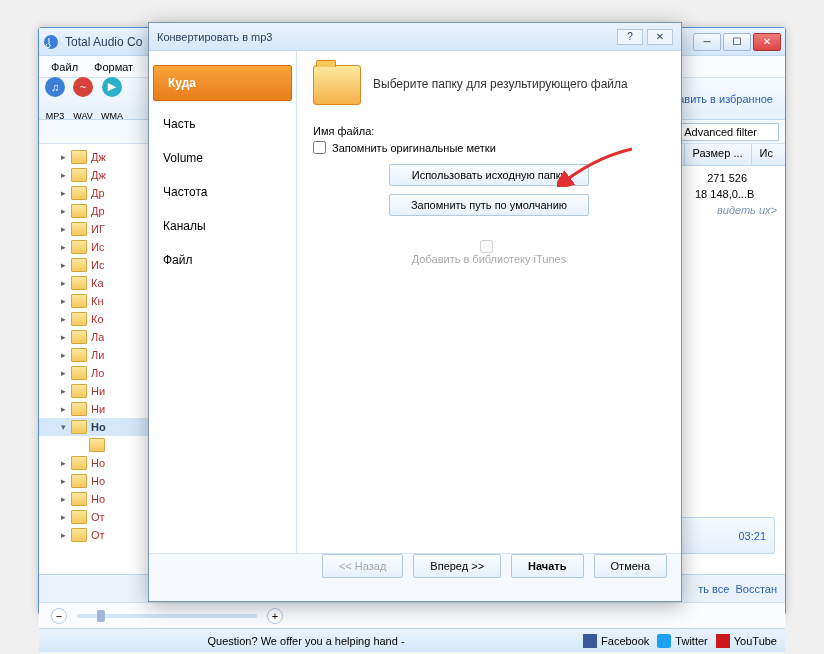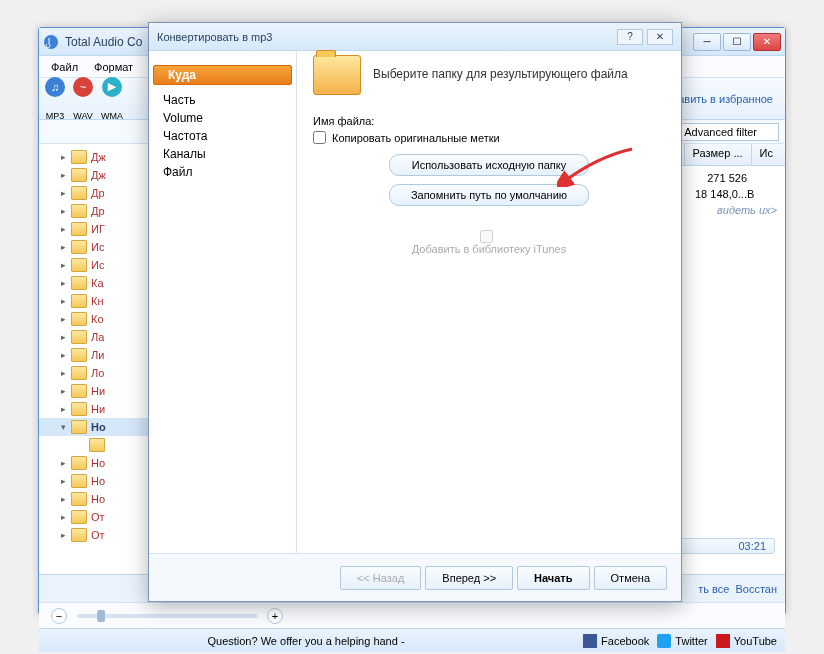--- a/index.html
+++ b/index.html
@@ -47,21 +47,21 @@
 .list-header span { padding: 3px 8px; border-left: 1px solid #c0d8ee; font-size: 11px; }
 .list-rows { padding: 4px 0; }
 .list-row { display: flex; justify-content: flex-end; padding: 2px 8px; }
 .list-row .sz { width: 70px; text-align: right; }
 .list-row .ex { width: 30px; }
 .hint-row { color: #7a95b8; font-style: italic; padding: 2px 8px; text-align: right; }
 
 .footer-bar { height: 28px; background: #eaf3fc; border-top: 1px solid #c0d8ee; display: flex; align-items: center; padding: 0 8px; justify-content: flex-end; gap: 6px; }
 .footer-bar .link { color: #2a5fb0; cursor: pointer; }
 
-.player-bar { position: absolute; right: 10px; bottom: 60px; width: 140px; height: 16px; border: 1px solid #c0d8ee; background: linear-gradient(to bottom,#f5faff,#e6f1fc); border-radius: 3px; display: flex; align-items: center; justify-content: flex-end; padding: 0 8px; color: #2a5fb0; }
+.player-bar { position: absolute; right: 10px; bottom: 60px; width: 140px; height: 37px; border: 1px solid #c0d8ee; background: linear-gradient(to bottom,#f5faff,#e6f1fc); border-radius: 3px; display: flex; align-items: center; justify-content: flex-end; padding: 0 8px; color: #2a5fb0; }
 
 .zoom-bar { height: 26px; display: flex; align-items: center; padding: 0 8px; border-top: 1px solid #d5e3f3; background: #fafcff; }
 .zoom-btn { width: 16px; height: 16px; border: 1px solid #b0c8e0; border-radius: 50%; background: #fff; display: flex; align-items: center; justify-content: center; margin: 0 4px; cursor: pointer; }
 .zoom-slider { flex: 0 0 180px; height: 4px; background: #d5e3f3; margin: 0 6px; position: relative; }
 .zoom-slider .thumb { position: absolute; left: 20px; top: -4px; width: 8px; height: 12px; background: #9fb8d6; border-radius: 2px; }
 
 .status-bar { height: 24px; background: linear-gradient(to bottom,#eaf3fc,#d5e8fa); border-top: 1px solid #c0d8ee; display: flex; align-items: center; padding: 0 8px; font-size: 11px; }
 .status-bar .q { flex: 1; text-align: center; padding-right: 10px; }
 .status-bar .soc { display: flex; align-items: center; gap: 4px; margin-left: 8px; }
 .soc-ic { width: 14px; height: 14px; display: inline-block; }
@@ -70,44 +70,44 @@
 .soc-ic.yt { background: #cc181e; }
 
 
 .dialog { position: absolute; left: 148px; top: 22px; width: 534px; height: 580px; background: #fff; border: 1px solid #7a95b8; box-shadow: 0 4px 20px rgba(0,0,0,0.3); }
 .dialog-titlebar { height: 28px; background: linear-gradient(to bottom,#eaf3fc,#d5e8fa); display: flex; align-items: center; padding: 0 8px; border-bottom: 1px solid #c0d8ee; color: #2a3f5f; font-size: 12px; }
 .dialog-titlebar .sp { flex: 1; }
 .dialog-titlebar .dbtn { width: 26px; height: 16px; border: 1px solid #b0c8e0; background: #f0f5fc; margin-left: 4px; display: flex; align-items: center; justify-content: center; font-size: 10px; cursor: pointer; }
 
 .dialog-body { display: flex; height: 502px; }
 .dlg-nav { width: 148px; background: #fff; border-right: 1px solid #d5e3f3; padding-top: 14px; }
-.dlg-nav-item { padding: 2px 14px; font-size: 12px; cursor: pointer; }
+.dlg-nav-item { padding: 10px 14px; font-size: 12px; cursor: pointer; }
 .dlg-nav-item.active { background: linear-gradient(to bottom,#f9a43a,#e67e1c); color: #fff; font-weight: bold; border: 1px solid #d66a0a; border-radius: 2px; margin: 0 4px 6px 4px; }
 
-.dlg-content { flex: 1; padding: 4px 16px; background: #fff; position: relative; }
+.dlg-content { flex: 1; padding: 14px 16px; background: #fff; position: relative; }
 .dlg-header { display: flex; align-items: center; margin-bottom: 20px; }
 .big-folder { width: 48px; height: 40px; background: linear-gradient(to bottom,#fde89f,#f5b24a); border: 1px solid #d68a20; border-radius: 3px; margin-right: 12px; position: relative; }
 .big-folder::before { content: ""; position: absolute; top: -6px; left: 2px; width: 18px; height: 6px; background: #f5c85a; border: 1px solid #d68a20; border-bottom: none; border-radius: 2px 2px 0 0; }
 .dlg-header .ht { font-size: 12px; color: #333; line-height: 1.3; }
 
 .field-label { font-size: 11px; margin-bottom: 4px; }
 .path-input { width: 100%; border: 1px solid #b0c8e0; padding: 3px 6px; font-size: 11px; background: #fff; }
 .path-row { display: flex; align-items: center; margin-bottom: 12px; }
 .path-row .dots { width: 20px; text-align: center; cursor: pointer; }
 
 .chk-row { display: flex; align-items: center; margin-bottom: 10px; }
 .chk-row input { margin-right: 6px; }
 .chk-row.disabled { color: #aaa; flex-direction: column; }
 
 .btn-row { display: flex; justify-content: center; margin-bottom: 8px; }
-.act-btn { border: 1px solid #b0c8e0; background: linear-gradient(to bottom,#fafcff,#e6f1fc); padding: 4px 14px; font-size: 11px; cursor: pointer; border-radius: 10px; min-width: 200px; text-align: center; }
+.act-btn { border: 1px solid #b0c8e0; background: linear-gradient(to bottom,#fafcff,#e6f1fc); padding: 4px 14px; font-size: 11px; cursor: pointer; border-radius: 2px; min-width: 200px; text-align: center; }
 
 .arrow-annot { position: absolute; left: 260px; top: 96px; width: 80px; height: 40px; pointer-events: none; }
 
-.dialog-footer { height: 48px; border-top: 1px solid #d5e3f3; background: #f5f8fc; display: flex; align-items: center; justify-content: flex-end; padding: 0 14px; gap: 4px; }
+.dialog-footer { height: 48px; border-top: 1px solid #d5e3f3; background: #f5f8fc; display: flex; align-items: flex-start; justify-content: flex-end; padding: 0 14px; gap: 10px; }
 .ft-btn { border: 1px solid #b0c8e0; background: linear-gradient(to bottom,#fafcff,#e6f1fc); padding: 5px 16px; font-size: 11px; cursor: pointer; border-radius: 2px; }
 .ft-btn.disabled { color: #aaa; }
 .ft-btn.primary { font-weight: bold; }
 </style>
 </head>
 <body>
 
 <div class="main-window">
   <div class="main-titlebar">
     <svg class="app-icon" viewBox="0 0 16 16">
@@ -338,21 +338,21 @@
         <defs>
             <marker id="ah" markerWidth="10" markerHeight="10" refX="2" refY="3" orient="auto">
               <path d="M0,0 L0,6 L8,3 z" fill="#e03030"></path>
             </marker>
           </defs>
         <path d="M75,2 Q40,10 8,34" stroke="#e03030" stroke-width="3" fill="none" marker-end="url(#ah)"></path>
       </svg>
       <div class="field-label">Имя файла:</div>
       <div class="chk-row">
         <input type="checkbox" style="">
-        <span>Копировать оригинальные метки</span>
+        <span>Запомнить оригинальные метки</span>
       </div>
       <div class="btn-row">
           <div class="act-btn">Использовать исходную папку</div>
         </div>
       <div class="btn-row">
           <div class="act-btn">Запомнить путь по умолчанию</div>
         </div>
       <div style="height:16px"></div>
       <div class="chk-row disabled">
         <input type="checkbox" disabled="" style="">

